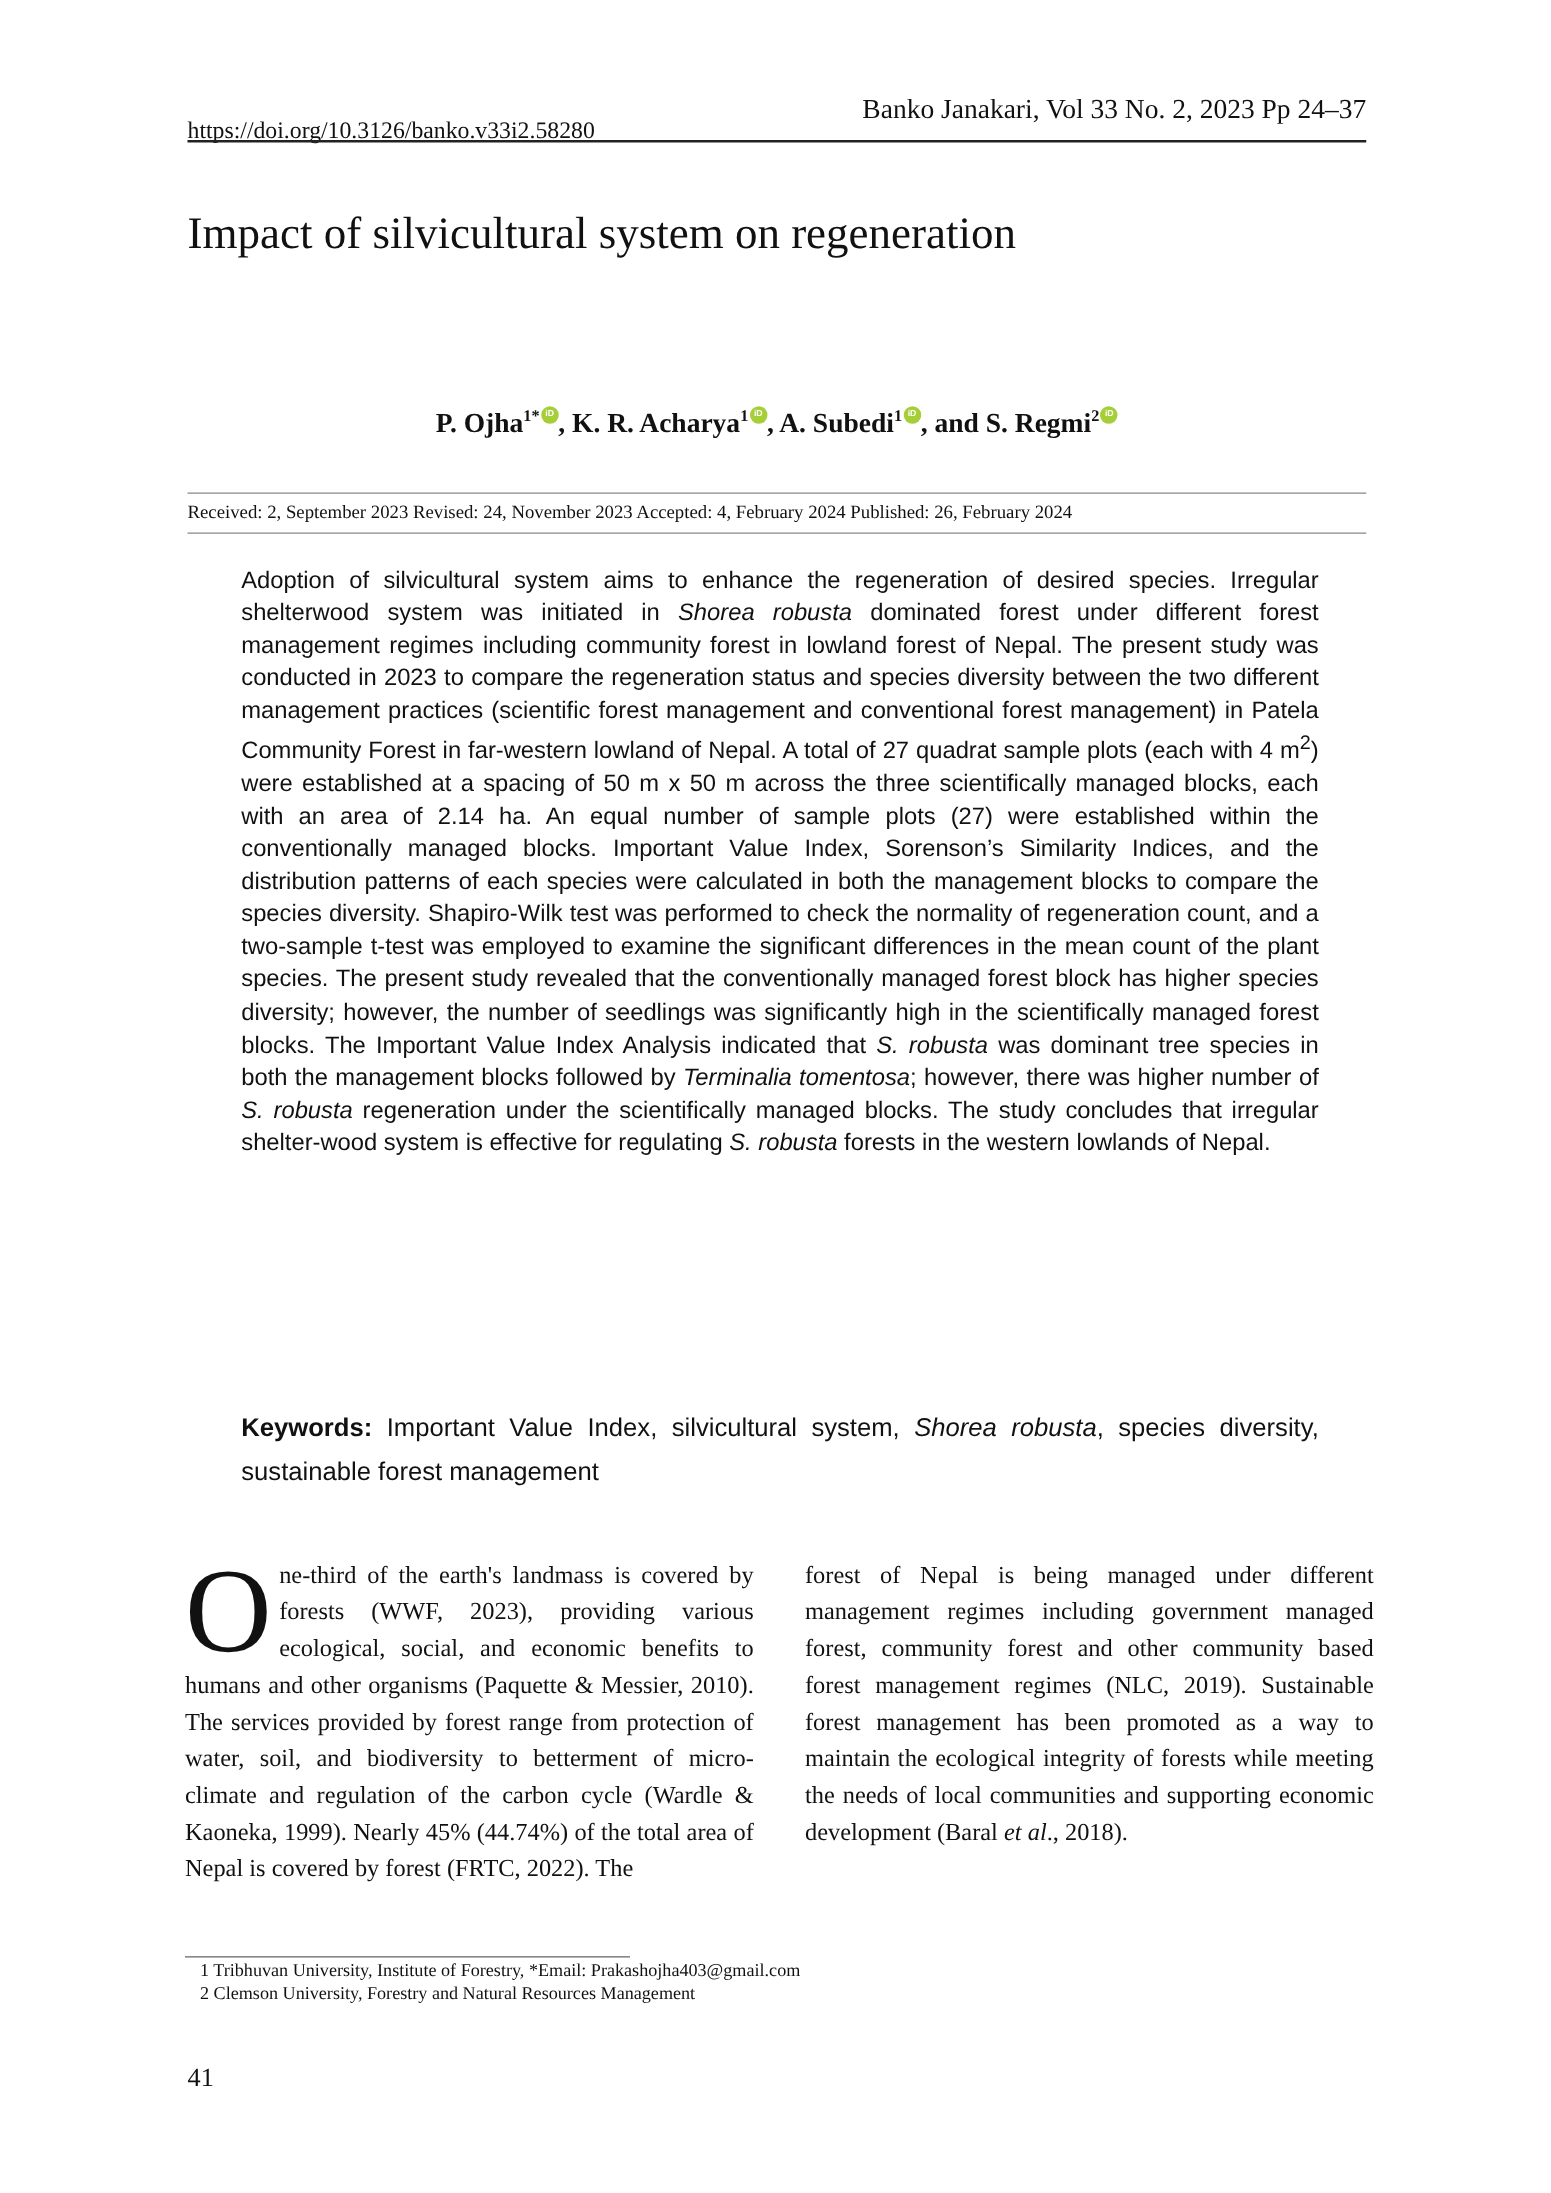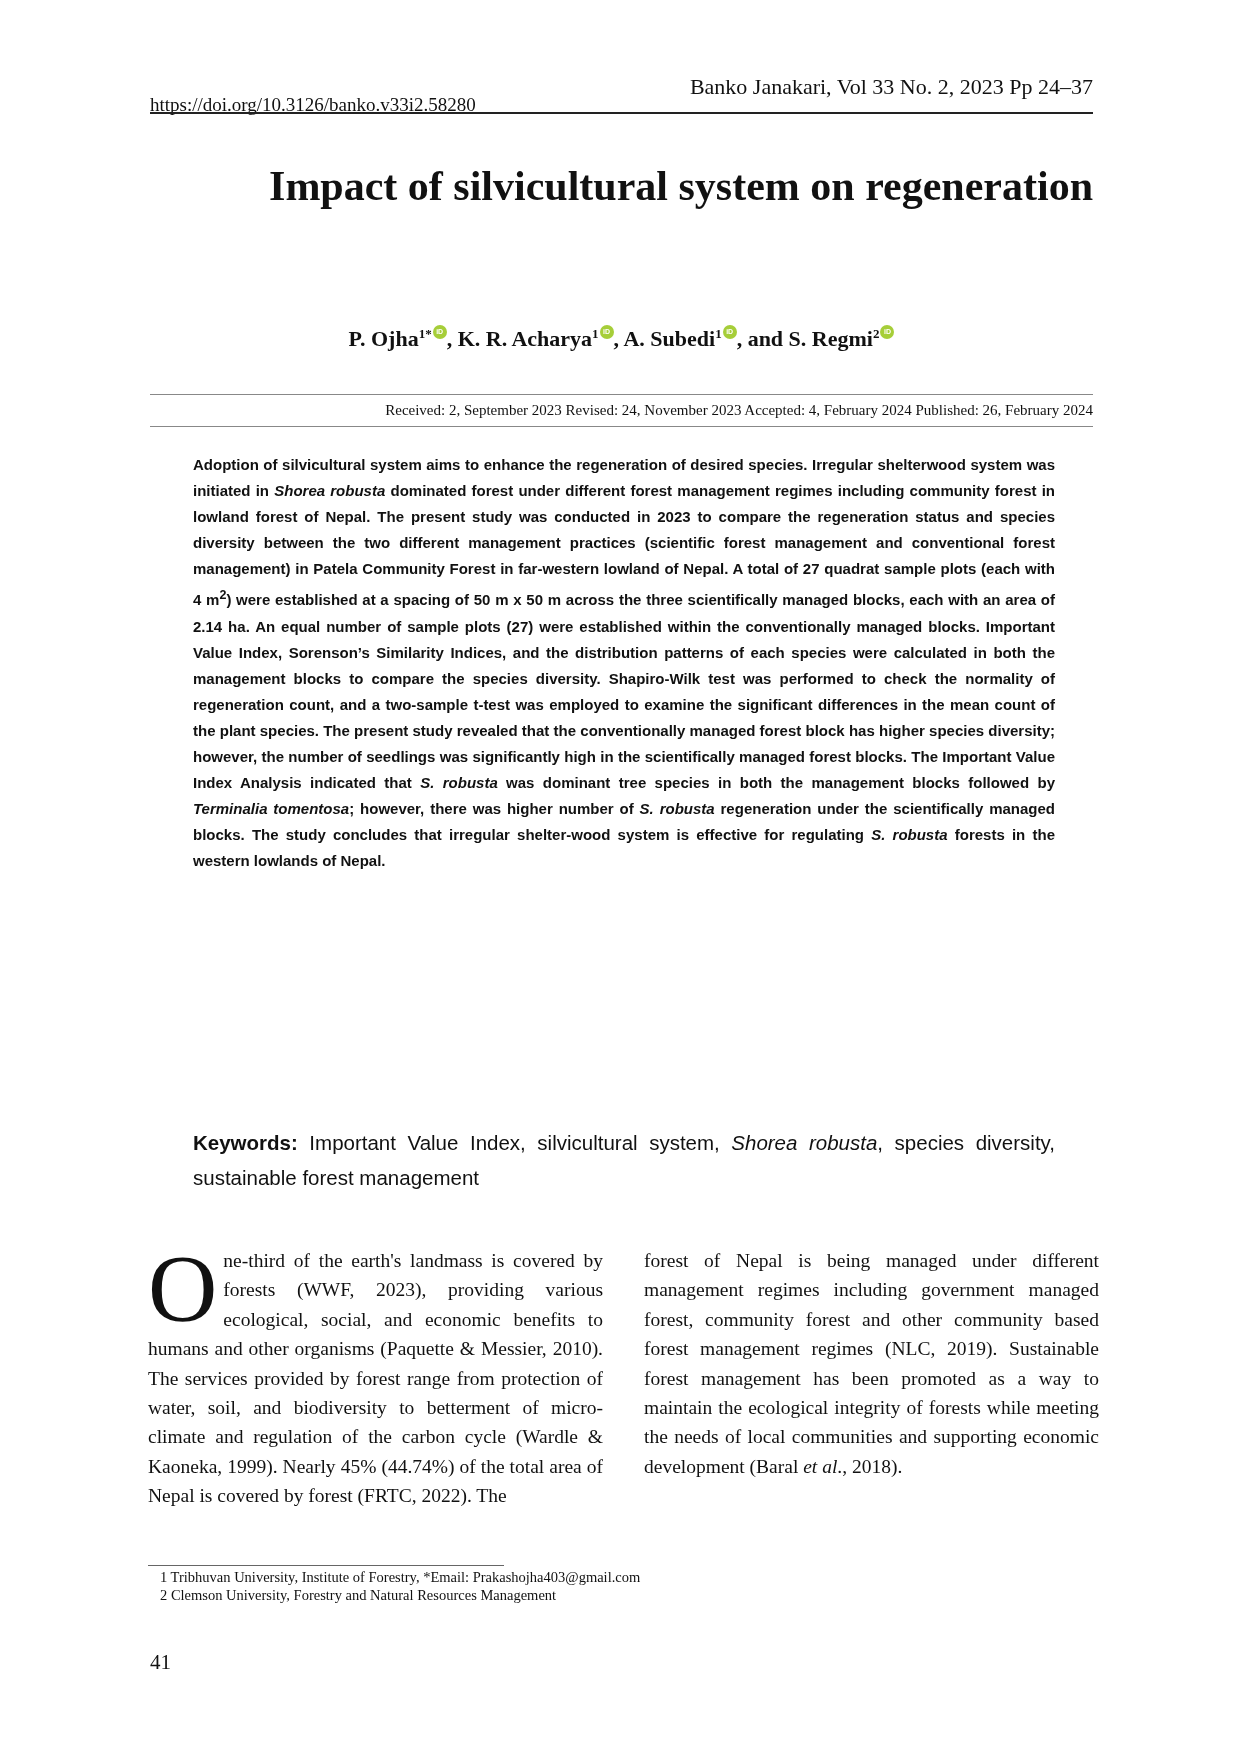--- a/index.html
+++ b/index.html
@@ -5,35 +5,35 @@
   html, body { margin: 0; padding: 0; background: #ffffff; }
   body { width: 1241px; height: 1754px; position: relative; overflow: hidden; color: #111; }
   .serif { font-family: "Liberation Serif", "DejaVu Serif", serif; }
   .sans { font-family: "Liberation Sans", "DejaVu Sans", sans-serif; }
 
   #running-head { position: absolute; left: 150px; top: 74px; width: 943px; height: 30px; }
   #doi { position: absolute; left: 0; top: 20px; font-size: 19px; }
   #journal-ref { position: absolute; right: 0; top: 0; font-size: 22px; }
   #head-rule { position: absolute; left: 150px; top: 112px; width: 943px; height: 2px; background: #222; }
 
-  #title { position: absolute; left: 150px; top: 164px; width: 943px; text-align: right;
-           font-weight: bold; font-size: 42px; line-height: 44px; }
+  #title { position: absolute; left: 150px; top: 164px; width: 943px; text-align: left;
+           font-weight: normal; font-size: 36px; line-height: 44px; }
   #authors { position: absolute; left: 150px; top: 325px; width: 943px; text-align: center;
              font-weight: bold; font-size: 22px; }
   #authors sup { font-size: 13px; font-weight: bold; }
   .orcid { display: inline-block; width: 14px; height: 14px; border-radius: 50%; background: #a6ce39;
            color: #fff; font-family: "Liberation Sans", sans-serif; font-size: 7px; line-height: 14px;
            text-align: center; vertical-align: 12px; font-weight: bold; margin-left: 1px; }
 
   #dates { position: absolute; left: 150px; top: 394px; width: 943px; height: 31px;
            border-top: 1.5px solid #888; border-bottom: 1.5px solid #888; }
-  #dates span { display: block; text-align: right; font-size: 15px; line-height: 31px; }
+  #dates span { display: block; text-align: left; font-size: 15px; line-height: 31px; }
 
-  #abstract { position: absolute; left: 193px; top: 452px; width: 862px; font-size: 15px;
-              line-height: 26.1px; text-align: justify; font-weight: bold; }
+  #abstract { position: absolute; left: 193px; top: 452px; width: 862px; font-size: 19px;
+              line-height: 26.1px; text-align: justify; }
   #abstract p { margin: 0; }
   #keywords { position: absolute; left: 193px; top: 1125px; width: 862px; font-size: 20.5px;
               line-height: 35px; text-align: justify; margin: 0; }
 
   .col { position: absolute; top: 1246px; width: 455px; font-size: 19.5px; line-height: 29.4px;
          text-align: justify; margin: 0; }
   #col-left { left: 148px; }
   #col-right { left: 644px; }
   .dropcap { float: left; font-size: 96px; line-height: 74px; margin: 6px 6px 0 0; height: 80px; }
 

